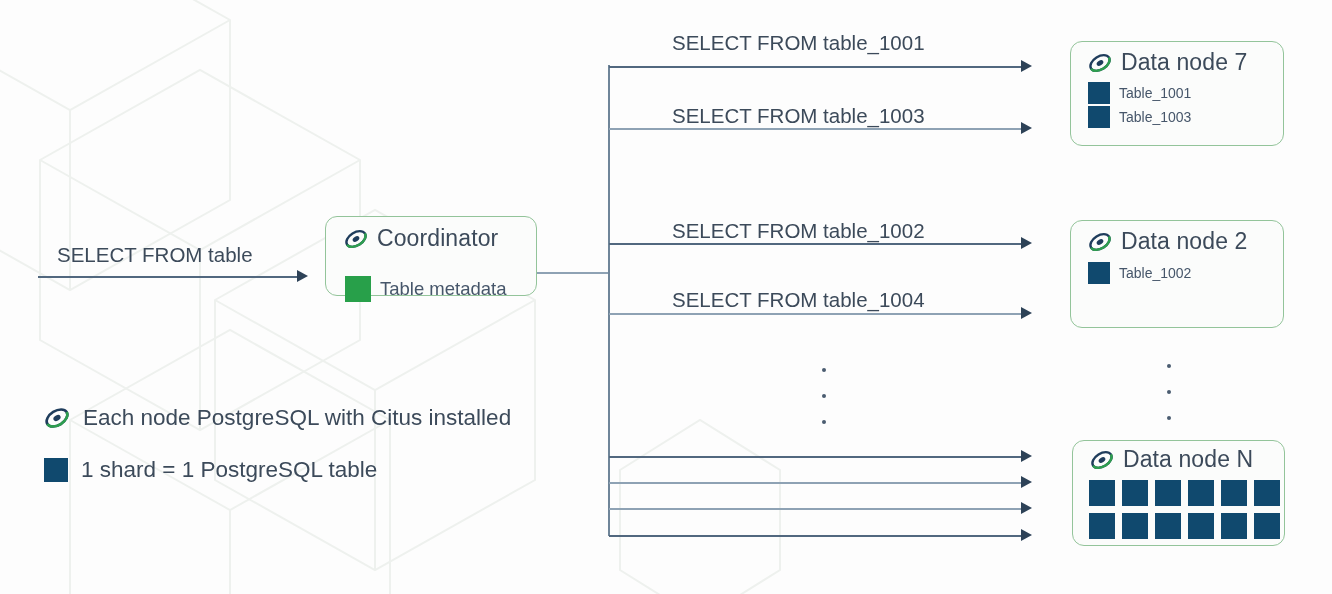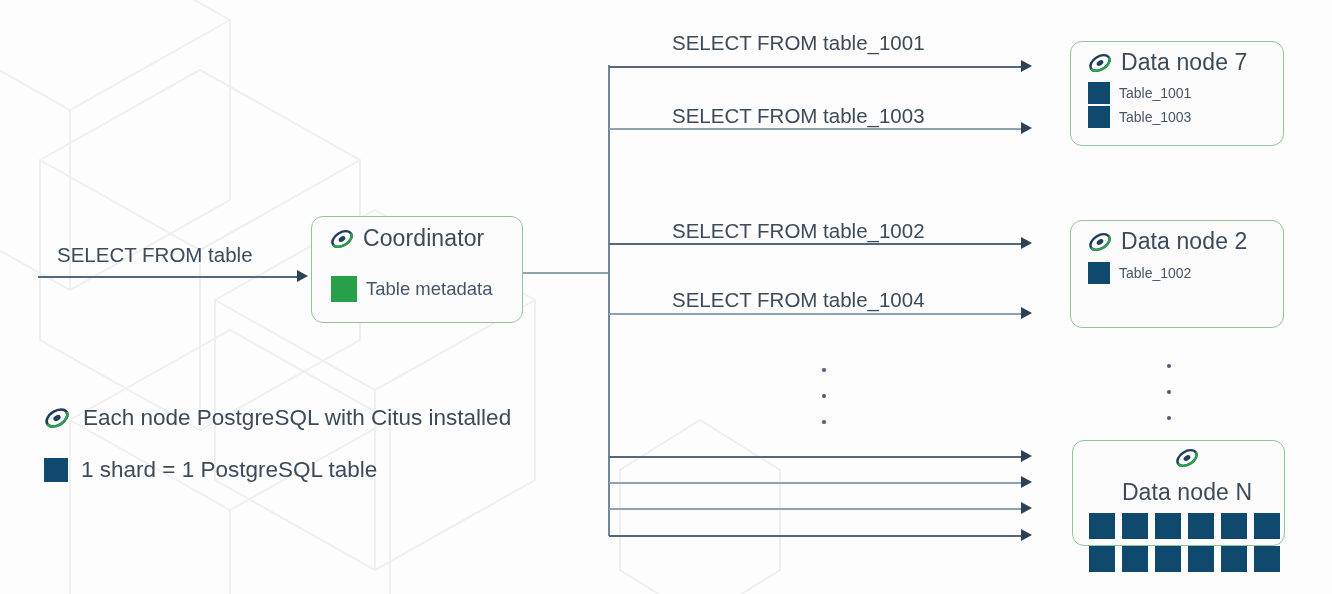--- a/index.html
+++ b/index.html
@@ -107,21 +107,21 @@
       <line x1="70" y1="110" x2="70" y2="290"></line>
 
       <polygon points="620,470 700,420 780,470 780,570 700,620 620,570"></polygon>
     </g>
   </svg>
 
   <div class="arrow-label" style="left:57px;top:243px;">SELECT FROM table</div>
   <div class="hline" style="left:38px;top:276px;width:262px;"></div>
   <div class="arrowhead" style="left:297px;top:270px;"></div>
 
-  <div class="node" style="left:311px;top:216px;width:212px;height:107px;">
+  <div class="node" style="left:325px;top:216px;width:212px;height:80px;">
     <div class="node-head" style="padding:8px 0 0 18px;">
       <span class="citus">
         <svg width="24" height="24" viewBox="0 0 24 24">
           <g transform="rotate(-32 12 12)">
             <ellipse cx="12" cy="12" rx="10.5" ry="6.6" fill="none" stroke="#1f3d5c" stroke-width="2.4"></ellipse>
             <path d="M1.5 12a10.5 6.6 0 0 0 21 0" fill="none" stroke="#2e9e4f" stroke-width="2.4"></path>
             <ellipse cx="12" cy="12" rx="3.6" ry="2.4" fill="#1f3d5c"></ellipse>
           </g>
         </svg>
       </span>
@@ -217,21 +217,21 @@
     </div>
   </div>
 
   <div class="dots" style="left:1167px;top:364px;">
     <i></i>
     <i></i>
     <i></i>
   </div>
 
   <div class="node" style="left:1072px;top:440px;width:213px;height:106px;">
-    <div class="node-head" style="padding:5px 0 0 17px;flex-direction:column;">
+    <div class="node-head" style="padding:5px 0 0 17px;">
       <span class="citus">
         <svg width="24" height="24" viewBox="0 0 24 24">
           <g transform="rotate(-32 12 12)">
             <ellipse cx="12" cy="12" rx="10.5" ry="6.6" fill="none" stroke="#1f3d5c" stroke-width="2.4"></ellipse>
             <path d="M1.5 12a10.5 6.6 0 0 0 21 0" fill="none" stroke="#2e9e4f" stroke-width="2.4"></path>
             <ellipse cx="12" cy="12" rx="3.6" ry="2.4" fill="#1f3d5c"></ellipse>
           </g>
         </svg>
       </span>
       <span class="node-title">Data node N</span>

